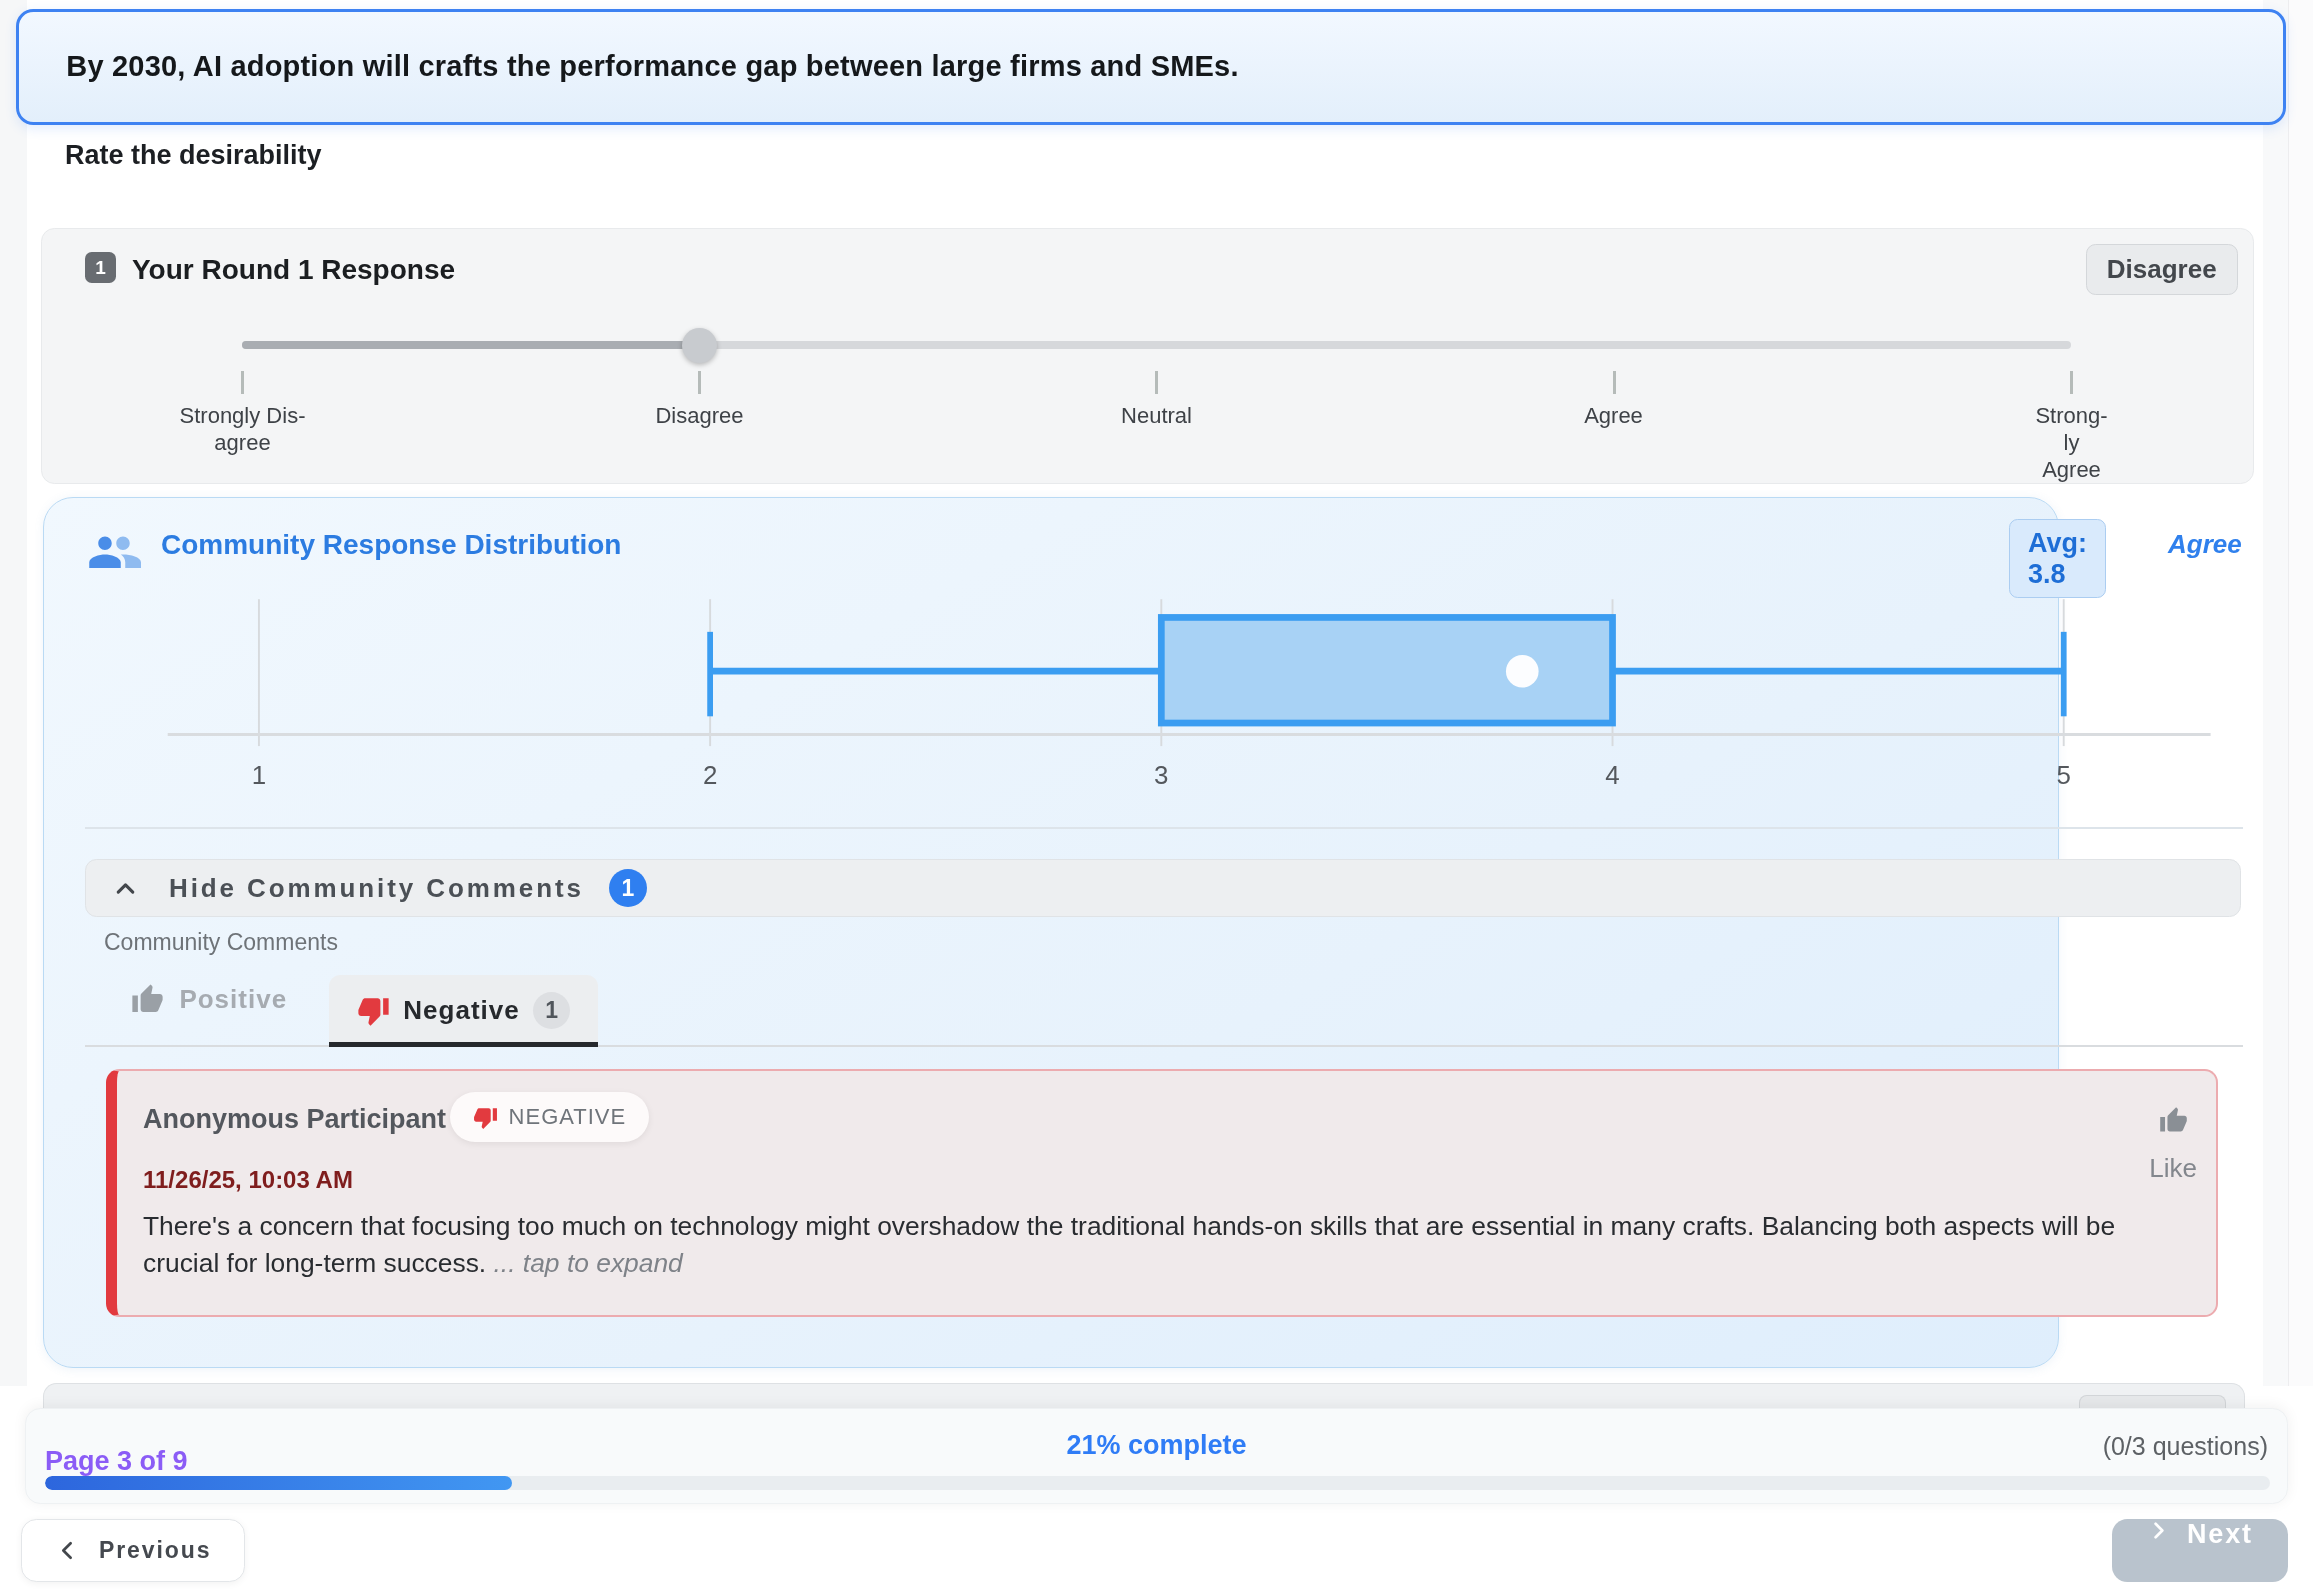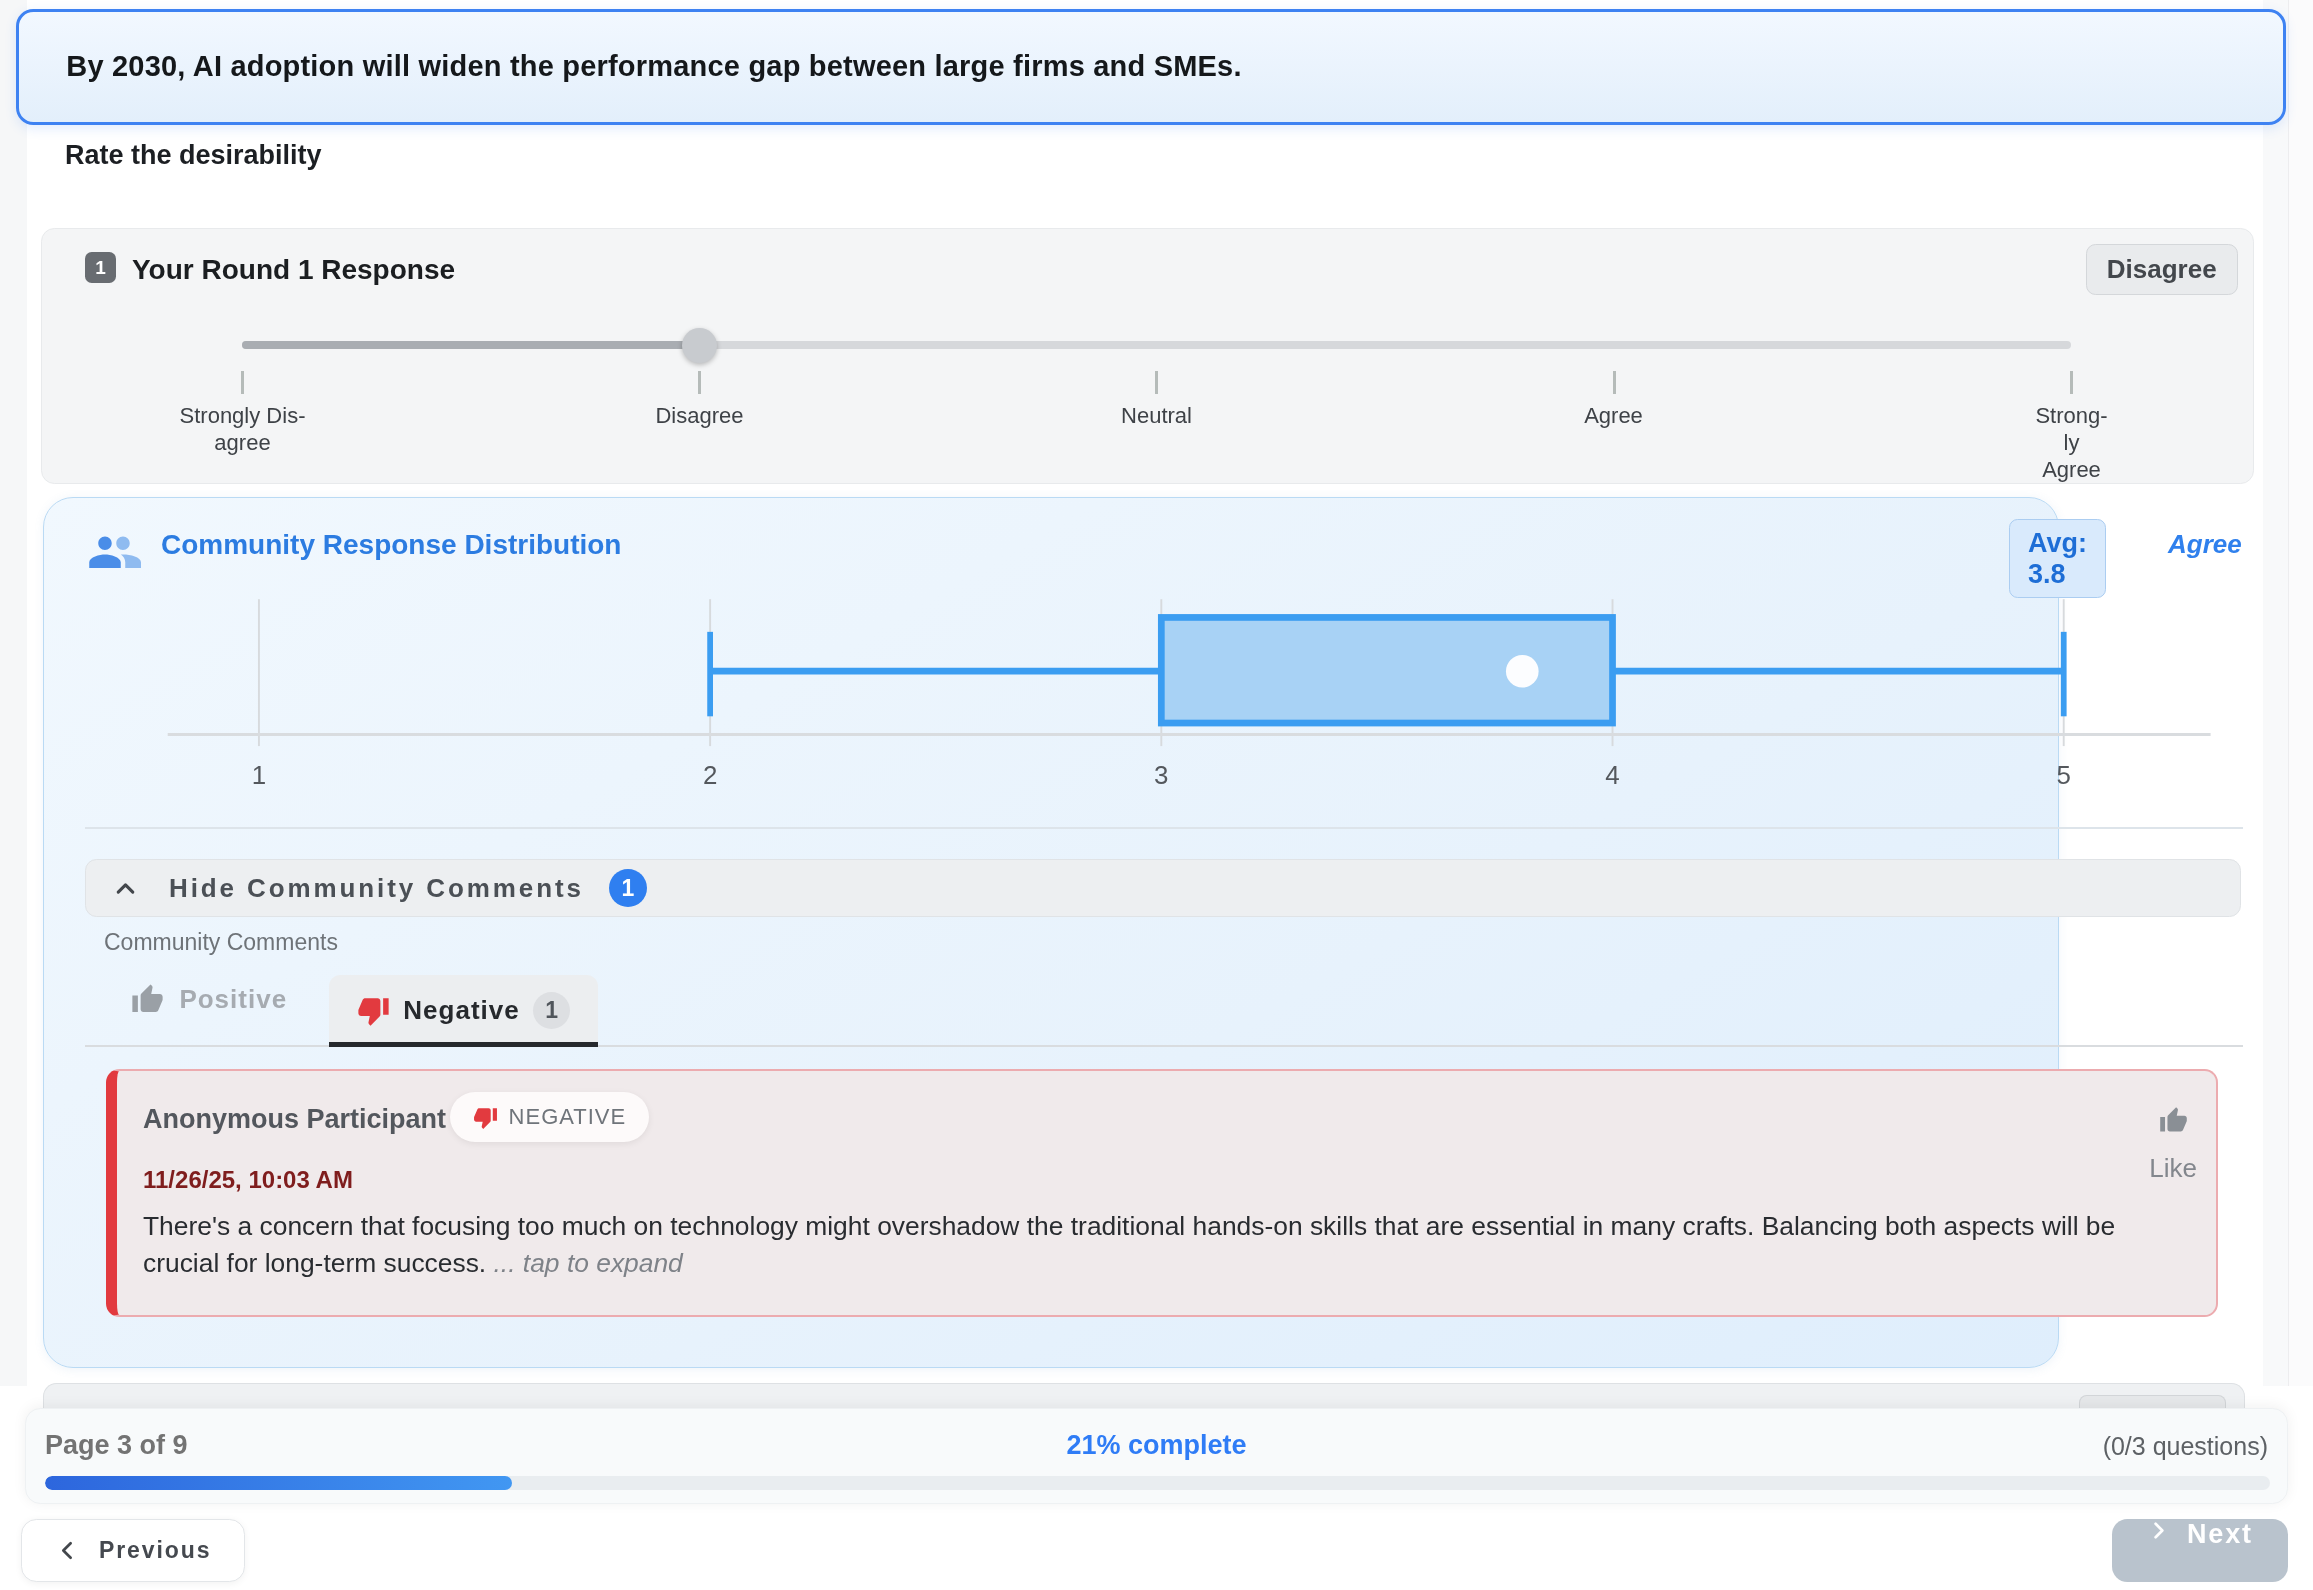--- a/index.html
+++ b/index.html
@@ -76,21 +76,21 @@
   .expand-hint { font-style:italic; color:#7e8288; }
 
   .cutoff-panel { position:absolute; left:43px; top:1383px; width:2202px; height:27px; background:#eff1f3; border:1px solid #dee1e4;
     border-bottom:none; border-radius:13.4px 13.4px 0 0; }
   .cutoff-badge { position:absolute; left:2035px; top:10.6px; width:147px; height:16.3px; background:#e6e8ea; border:1.9px solid #d2d5d8;
     border-bottom:none; border-radius:7.7px 7.7px 0 0; }
 
   
   .footer-card { position:absolute; left:25px; top:1408px; width:2263px; height:96px; background:#f8fafb; border:1px solid #eef1f3;
     border-radius:15.4px; box-shadow:0 -1.9px 13.4px rgba(0,0,0,0.06); z-index:10; }
-  .page-label { position:absolute; left:19px; top:21px; font-size:27px; font-weight:700; color:#737373; }
+  .page-label { position:absolute; left:19px; top:37px; font-size:27px; font-weight:700; color:#8b5cf6; }
   .complete-label { position:absolute; left:0; top:21px; width:100%; text-align:center; font-size:27px; font-weight:700; color:#2f7cf6; }
   .questions-label { position:absolute; right:19px; top:23px; font-size:25px; color:#5d6165; }
   .progress-track { position:absolute; left:19px; top:67px; width:2225px; height:14.4px; background:#e9edf0; border-radius:7.7px; overflow:hidden; }
   .progress-fill { height:14.4px; background:linear-gradient(90deg,#2d66dd 0%,#4197f2 100%); border-radius:7.7px; }
 
   .prev-btn { position:absolute; left:21px; top:1519px; height:63px; padding:0 33px; background:#ffffff; border:1.9px solid #e3e6e9;
     border-radius:15.4px; display:flex; align-items:center; gap:19px; box-shadow:0 1.9px 7.7px rgba(0,0,0,0.05); cursor:pointer; z-index:11; }
   .prev-label { font-size:23px; font-weight:700; color:#45494f; letter-spacing:1.9px; }
   .next-btn { position:absolute; right:25px; top:1519px; height:63px; padding:0 35px; background:#b9c3cd; border:none;
     border-radius:15.4px; display:flex; align-items:flex-start; gap:17.3px; cursor:default; z-index:11; }
@@ -102,21 +102,21 @@
 <body>
 
 <div id="app">
 
   <div class="gutter-left"></div>
   <div class="gutter-right"></div>
   <div class="scroll-rail"></div>
   <div class="content-card"></div>
 
   <div class="question-box">
-    <div class="question-text">By 2030, AI adoption will widen the performance gap between large firms and SMEs.</div>
+    <div class="question-text">By 2030, AI adoption will crafts the performance gap between large firms and SMEs.</div>
   </div>
 
   <div class="rate-title">Rate the desirability</div>
 
   <div class="round1">
     <div class="step-chip">1</div>
     <div class="round1-title">Your Round 1 Response</div>
     <div class="answer-badge">Disagree</div>
     <div class="slider-track"></div>
     <div class="slider-fill" id="slider-fill" style="width: 457px;"></div>

